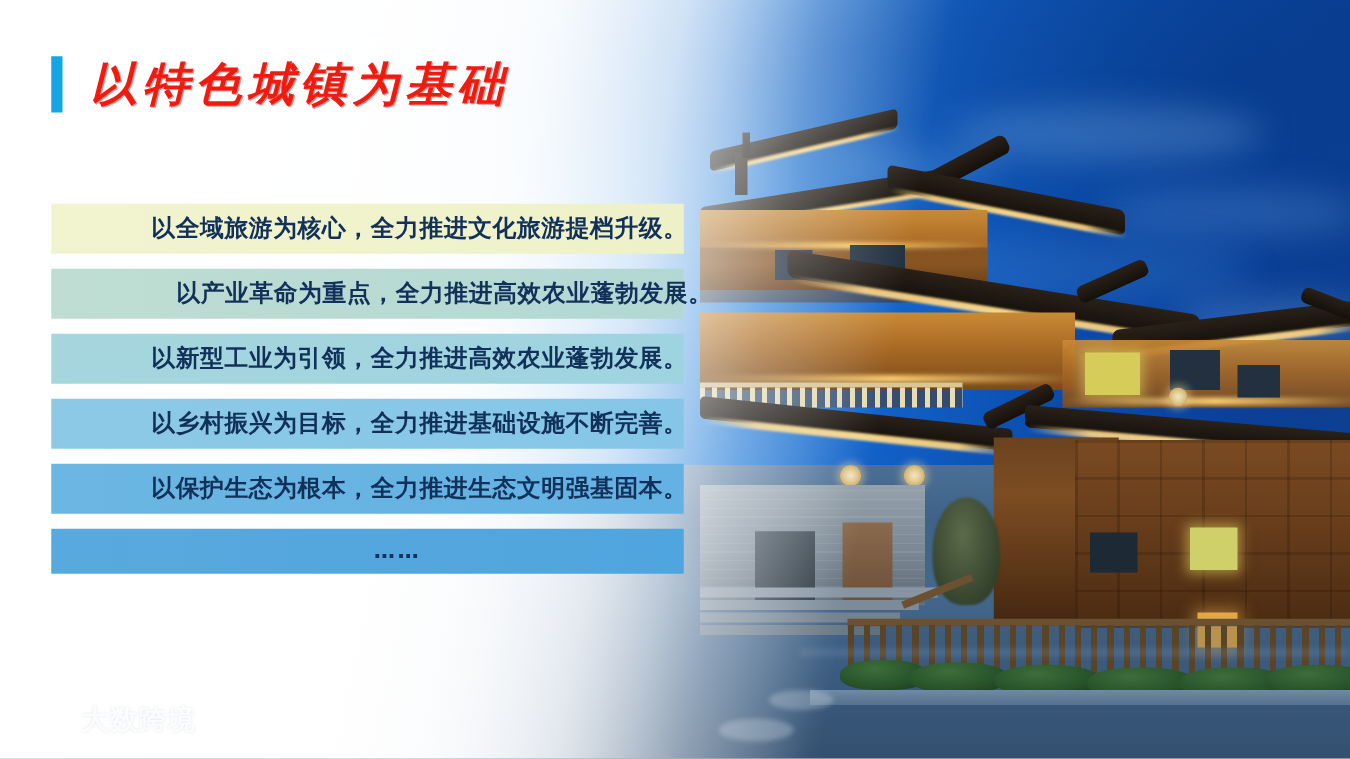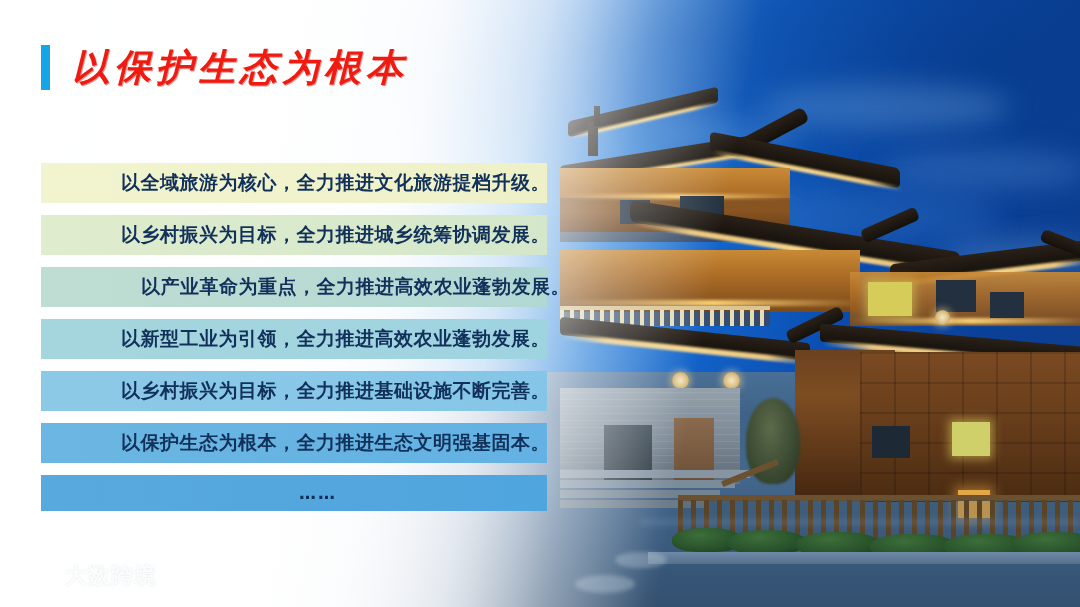--- a/index.html
+++ b/index.html
@@ -372,29 +372,26 @@
     <div class="ground-streak"></div>
     <div class="manhole m1"></div>
     <div class="manhole m2"></div>
 
     <div class="haze"></div>
     <div class="ground-haze"></div>
   </div>
 
   <div class="title-wrap">
     <div class="title-bar"></div>
-    <div class="title-text">以保护生态为根本</div>
+    <div class="title-text">以特色城镇为基础</div>
   </div>
 
   <div class="bars">
     <div class="bar b1">
       <span class="bar-label">以全域旅游为核心，全力推进文化旅游提档升级。</span>
-    </div>
-    <div class="bar b2">
-      <span class="bar-label">以乡村振兴为目标，全力推进城乡统筹协调发展。</span>
     </div>
     <div class="bar b3">
       <span class="bar-label">以产业革命为重点，全力推进高效农业蓬勃发展。</span>
     </div>
     <div class="bar b4">
       <span class="bar-label">以新型工业为引领，全力推进高效农业蓬勃发展。</span>
     </div>
     <div class="bar b5">
       <span class="bar-label">以乡村振兴为目标，全力推进基础设施不断完善。</span>
     </div>

